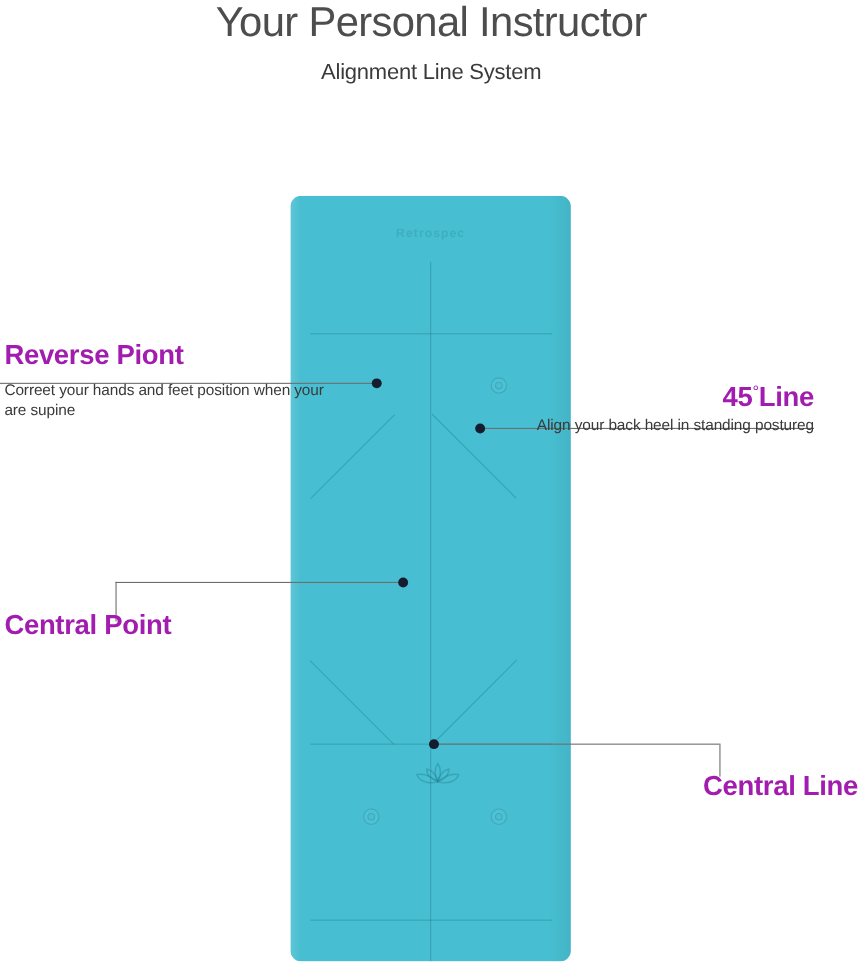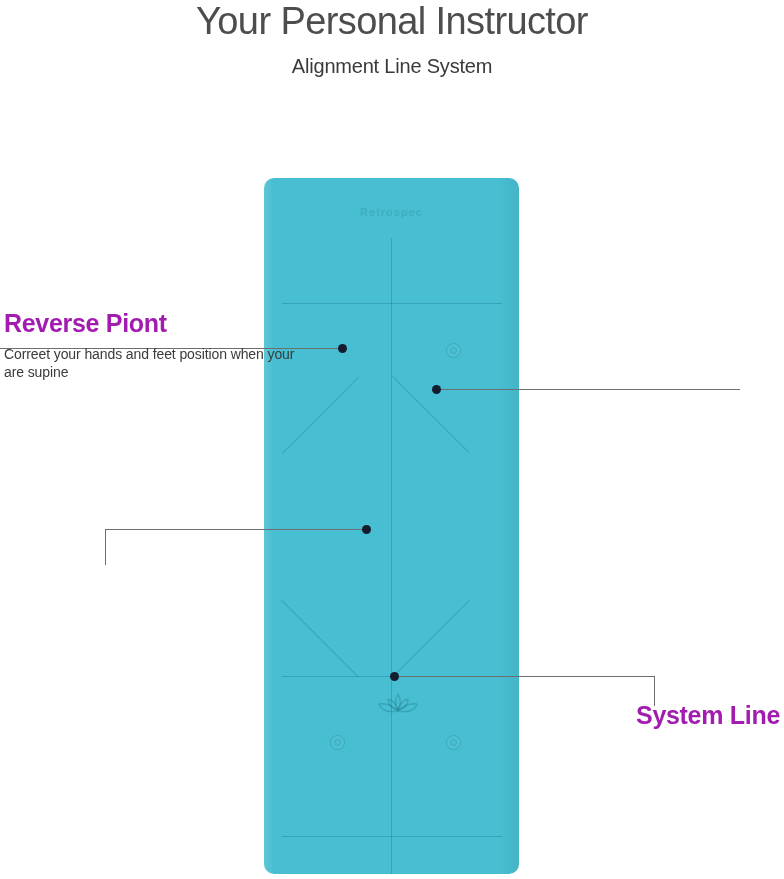--- a/index.html
+++ b/index.html
@@ -208,20 +208,25 @@
   <div class="connector h" style="left:396px; top:676px; width:258px;"></div>
   <div class="connector v" style="left:654px; top:676px; height:30px;"></div>
   <div class="dot" style="left:390px; top:672px;"></div>
 
   <div class="callout" id="callout-reverse">
     <div class="callout-title">Reverse Piont</div>
     <div class="callout-body">Correet your hands and feet position when your are supine</div>
   </div>
 
   <div class="callout" id="callout-central-point">
-  </div>
-
+    <div class="callout-title">Central Point</div>
+  </div>
+
+  <div class="callout align-right" id="callout-45">
+    <div class="callout-title"><span>45</span><span class="deg">°</span><span>Line</span></div>
+    <div class="callout-body">Align your back heel in standing postureg</div>
+  </div>
 
   <div class="callout align-right" id="callout-central-line">
-    <div class="callout-title">System Line</div>
+    <div class="callout-title">Central Line</div>
   </div>
 
 </div>
 
 </body></html>

